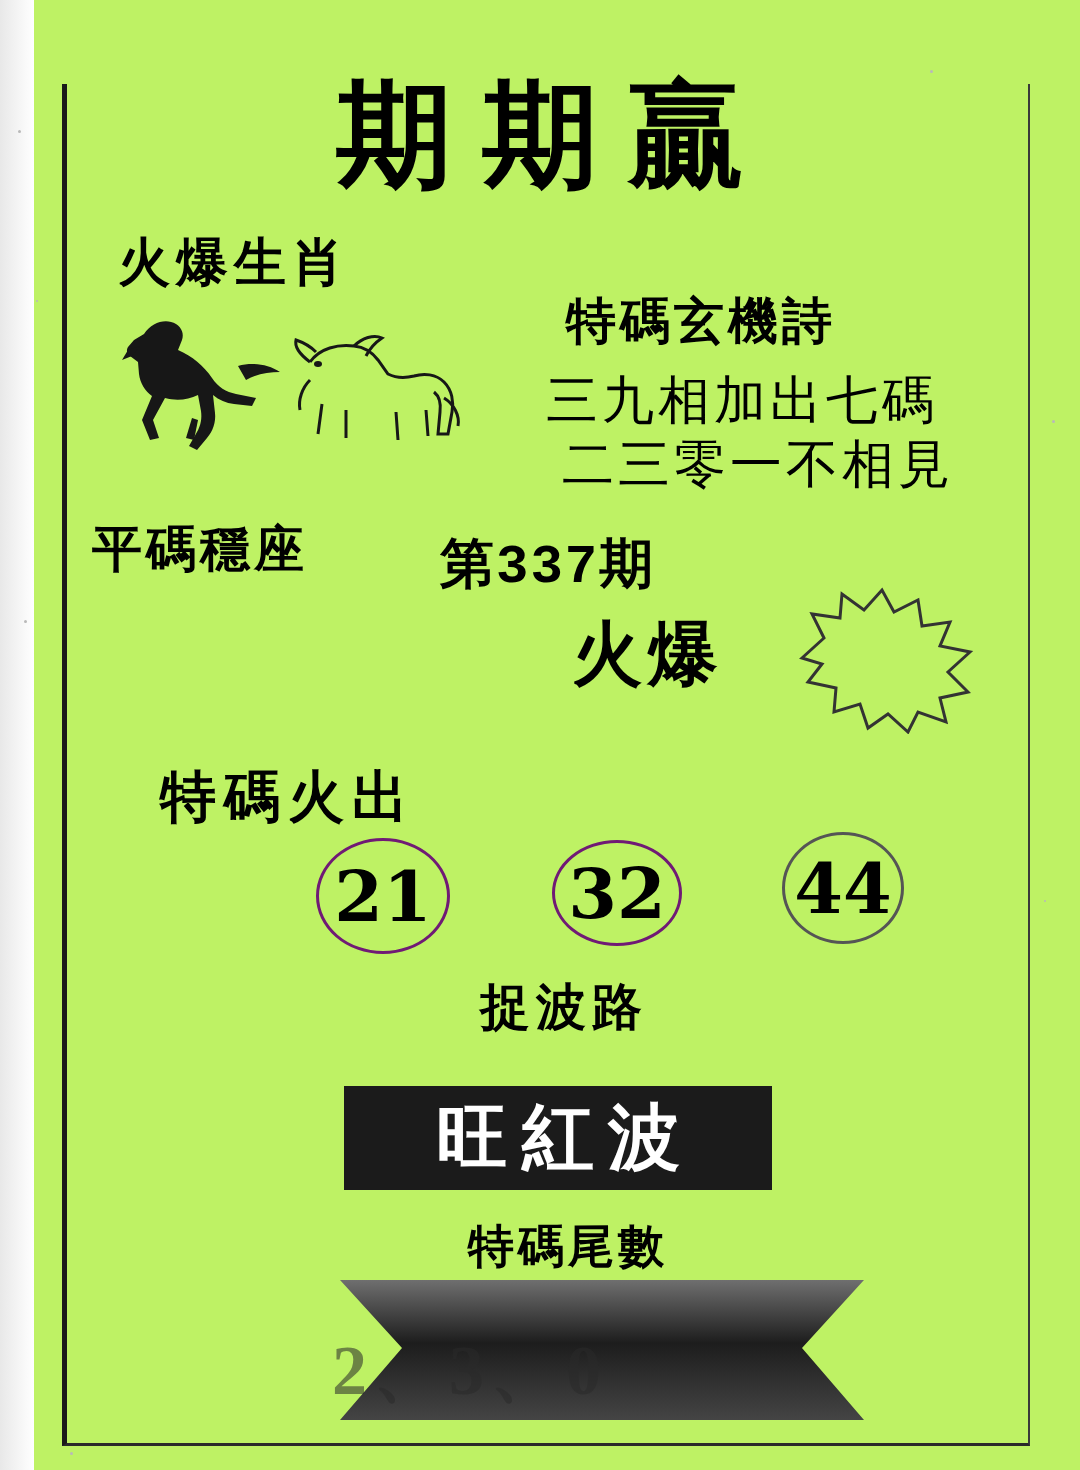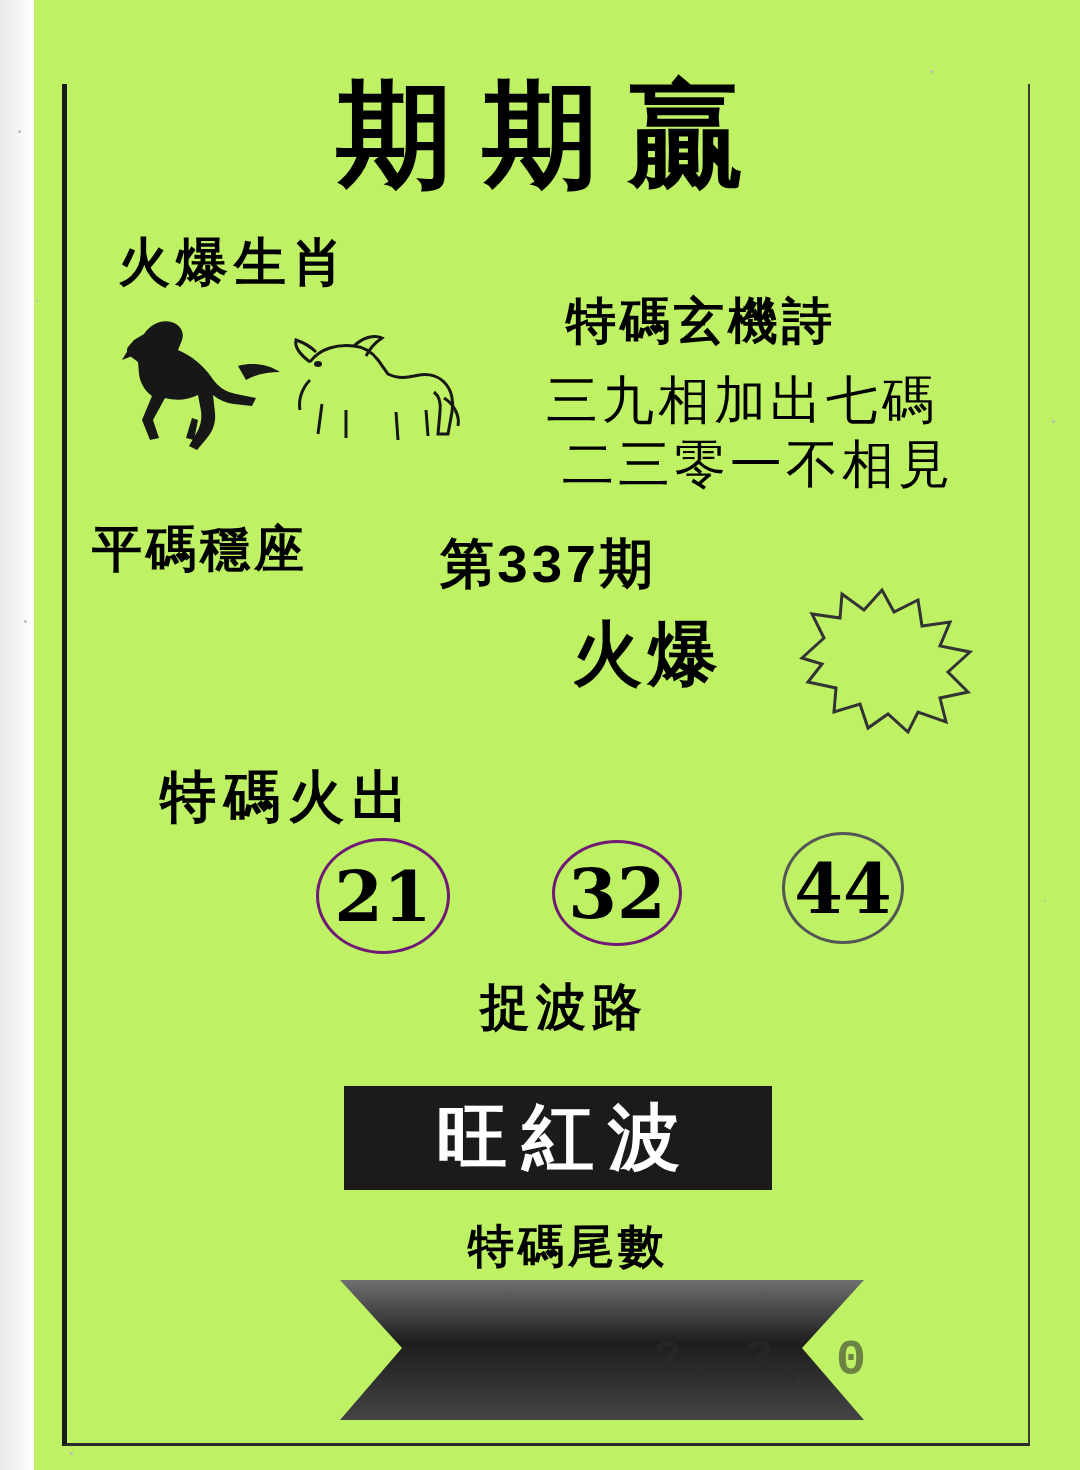--- a/index.html
+++ b/index.html
@@ -221,23 +221,23 @@
     left: 332px;
     top: 1270px;
     width: 540px;
     height: 160px;
   }
   .ribbon .rib-text {
     position: absolute;
     left: 0;
     top: 54px;
     width: 540px;
-    text-align: right;
-    font-family: Liberation Mono, monospace;
-    font-size: 50px;
+    text-align: left;
+    font-family: Liberation Serif, serif;
+    font-size: 70px;
     font-weight: bold;
     color: #2a2a2a;
     opacity: .55;
     letter-spacing: 6px;
   }
 
   .speck {
     position: absolute;
     background: #b9b9b9;
     border-radius: 50%;

